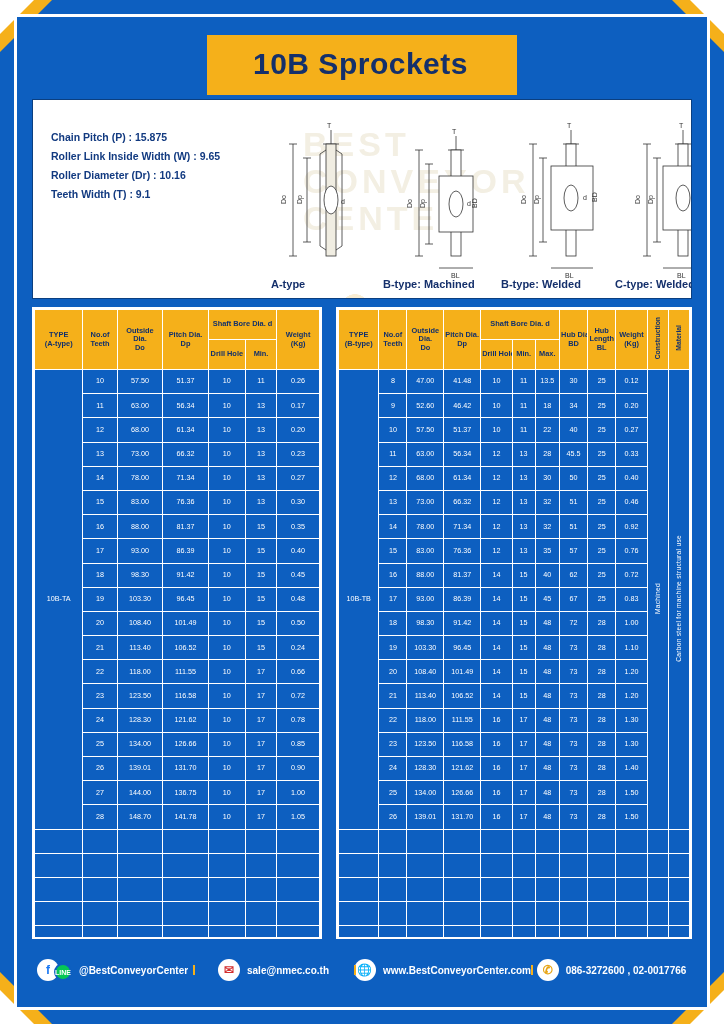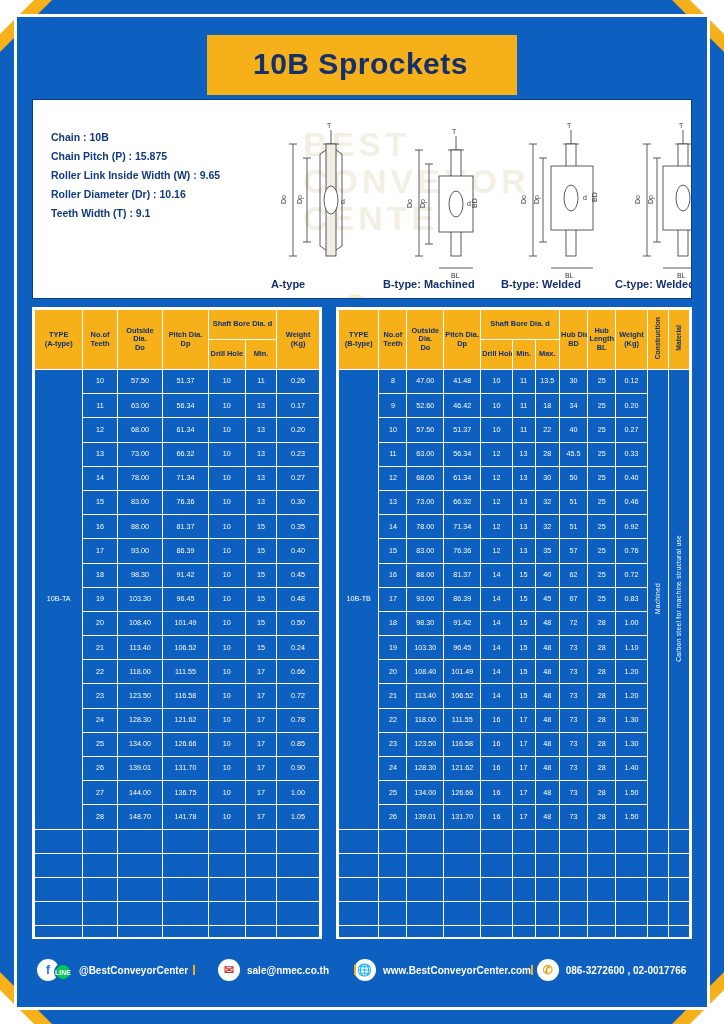--- a/index.html
+++ b/index.html
@@ -192,21 +192,20 @@
       <div class="title-box">
         <h1>10B Sprockets</h1>
       </div>
     </div>
 
     <div class="spec-panel">
       <div class="watermark">BEST<br>CONVEYOR<br>CENTER</div>
       <div class="wm-sun"></div>
 
       <div class="spec-list">
-        <div>Chain  :  10B</div>
         <div>Chain Pitch (P) :  15.875</div>
         <div>Roller Link Inside Width (W) : 9.65</div>
         <div>Roller Diameter (Dr) : 10.16</div>
         <div>Teeth Width (T) :  9.1</div>
       </div>
 
       <div class="diagrams">
         <svg width="460" height="172" viewBox="0 0 460 172">
           <g stroke="#333" fill="none" stroke-width="0.8">
 

